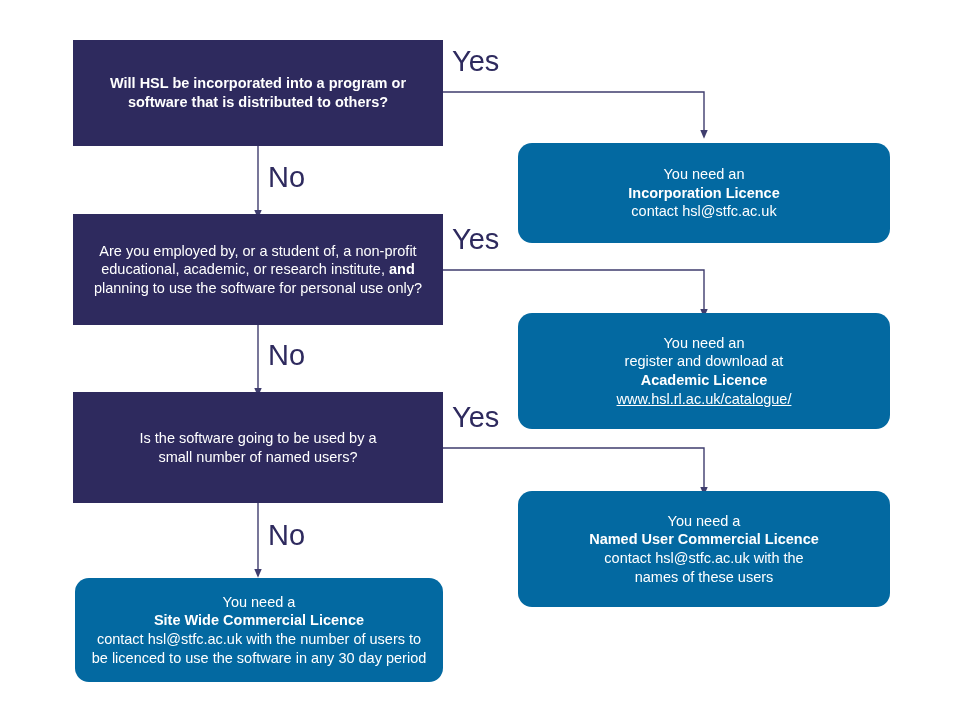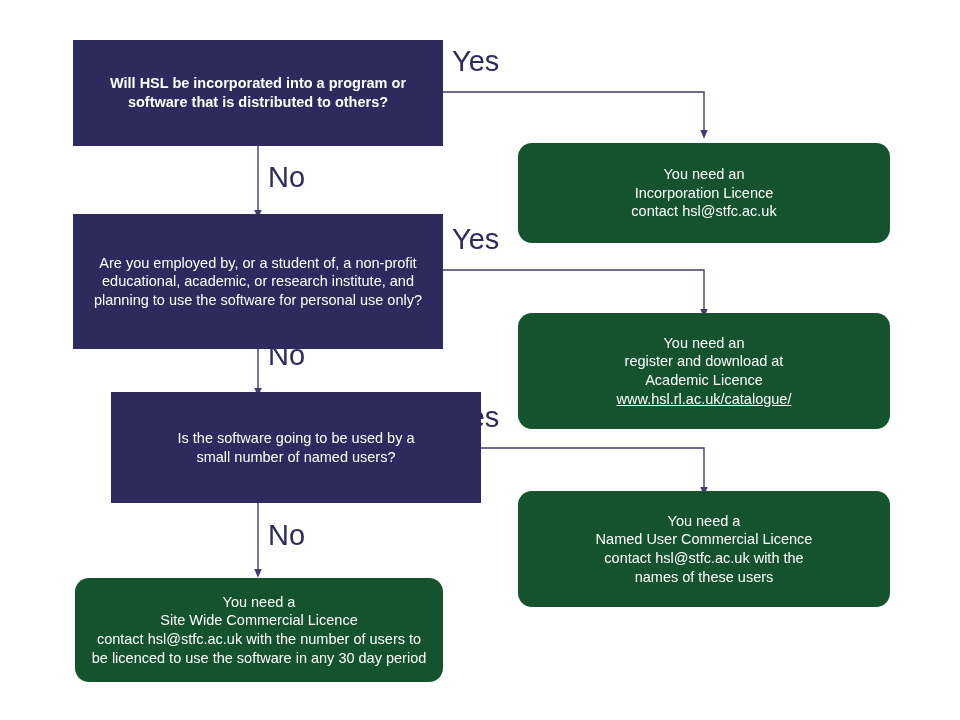--- a/index.html
+++ b/index.html
@@ -30,31 +30,31 @@
     text-align: center;
     color: #ffffff;
     line-height: 1.28;
   }
   .decision {
     background: #2E2A5E;
     font-size: 14.5px;
     padding: 6px 16px;
   }
   .outcome {
-    background: #14532d;
+    background: #0369a1;
     border-radius: 14px;
     font-size: 14.5px;
     padding: 6px 14px;
   }
   .node-text {
     display: block;
     width: 100%;
   }
   .node-text .ln { display: block; }
-  .node-text .b { font-weight: normal; }
+  .node-text .b { font-weight: bold; }
   .node-text .lnk {
     text-decoration: underline;
     color: #ffffff;
   }
   .edge-label {
     position: absolute;
     color: #2E2A5E;
     font-size: 29px;
     line-height: 1;
     white-space: nowrap;
@@ -107,32 +107,32 @@
   <div class="node decision" style="left:73px; top:40px; width:370px; height:106px;font-weight:bold;">
     <span class="node-text">
       <span class="ln">Will HSL be incorporated  into a program  or</span>
       <span class="ln">software that is distributed to others?</span>
     </span>
   </div>
 
   <div class="edge-label" style="left:452px; top:47px;">Yes</div>
   <div class="edge-label" style="left:268px; top:163px;">No</div>
 
-  <div class="node decision" style="left:73px; top:214px; width:370px; height:135px;">
+  <div class="node decision" style="left:73px; top:214px; width:370px; height:111px;">
     <span class="node-text">
       <span class="ln">Are you employed by, or a student of, a non-profit</span>
       <span class="ln"><span>educational, academic, or research institute, </span><span class="b">and</span></span>
       <span class="ln">planning to use the software for personal use only?</span>
     </span>
   </div>
 
   <div class="edge-label" style="left:452px; top:225px;">Yes</div>
   <div class="edge-label" style="left:268px; top:341px;">No</div>
 
-  <div class="node decision" style="left:73px; top:392px; width:370px; height:111px;margin-left:38px;">
+  <div class="node decision" style="left:73px; top:392px; width:370px; height:111px;">
     <span class="node-text">
       <span class="ln">Is the software going to  be used by a</span>
       <span class="ln">small number  of named  users?</span>
     </span>
   </div>
 
   <div class="edge-label" style="left:452px; top:403px;">Yes</div>
   <div class="edge-label" style="left:268px; top:521px;">No</div>
 
   <div class="node outcome" style="left:518px; top:143px; width:372px; height:100px;">

